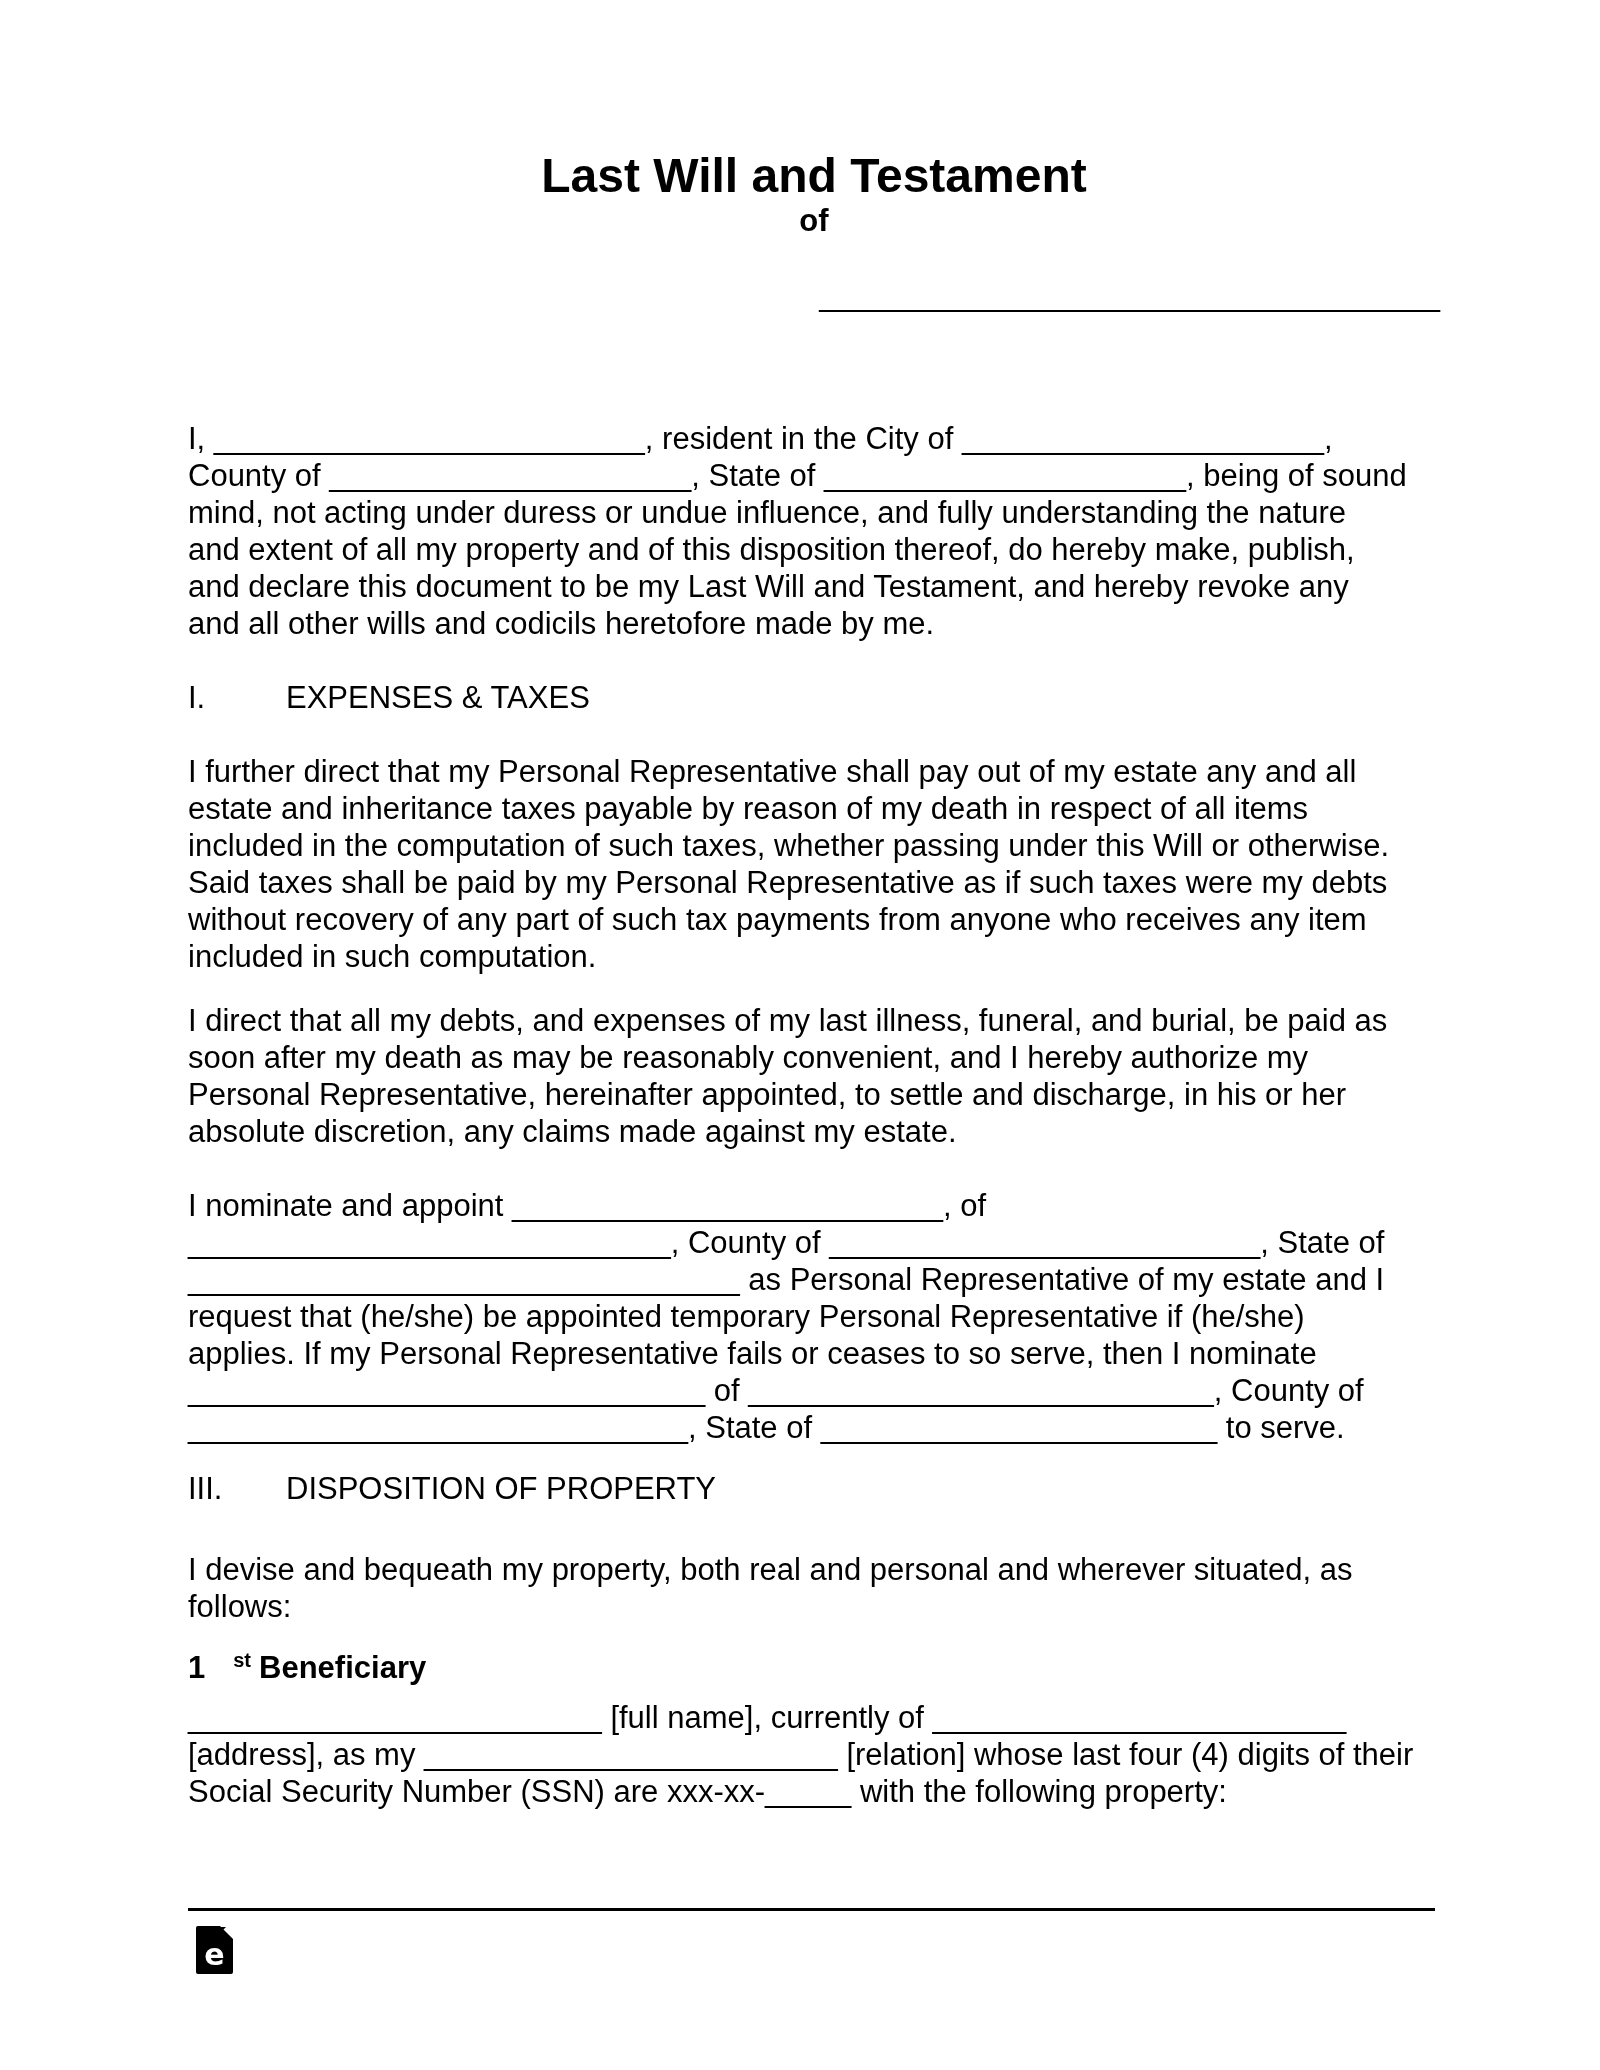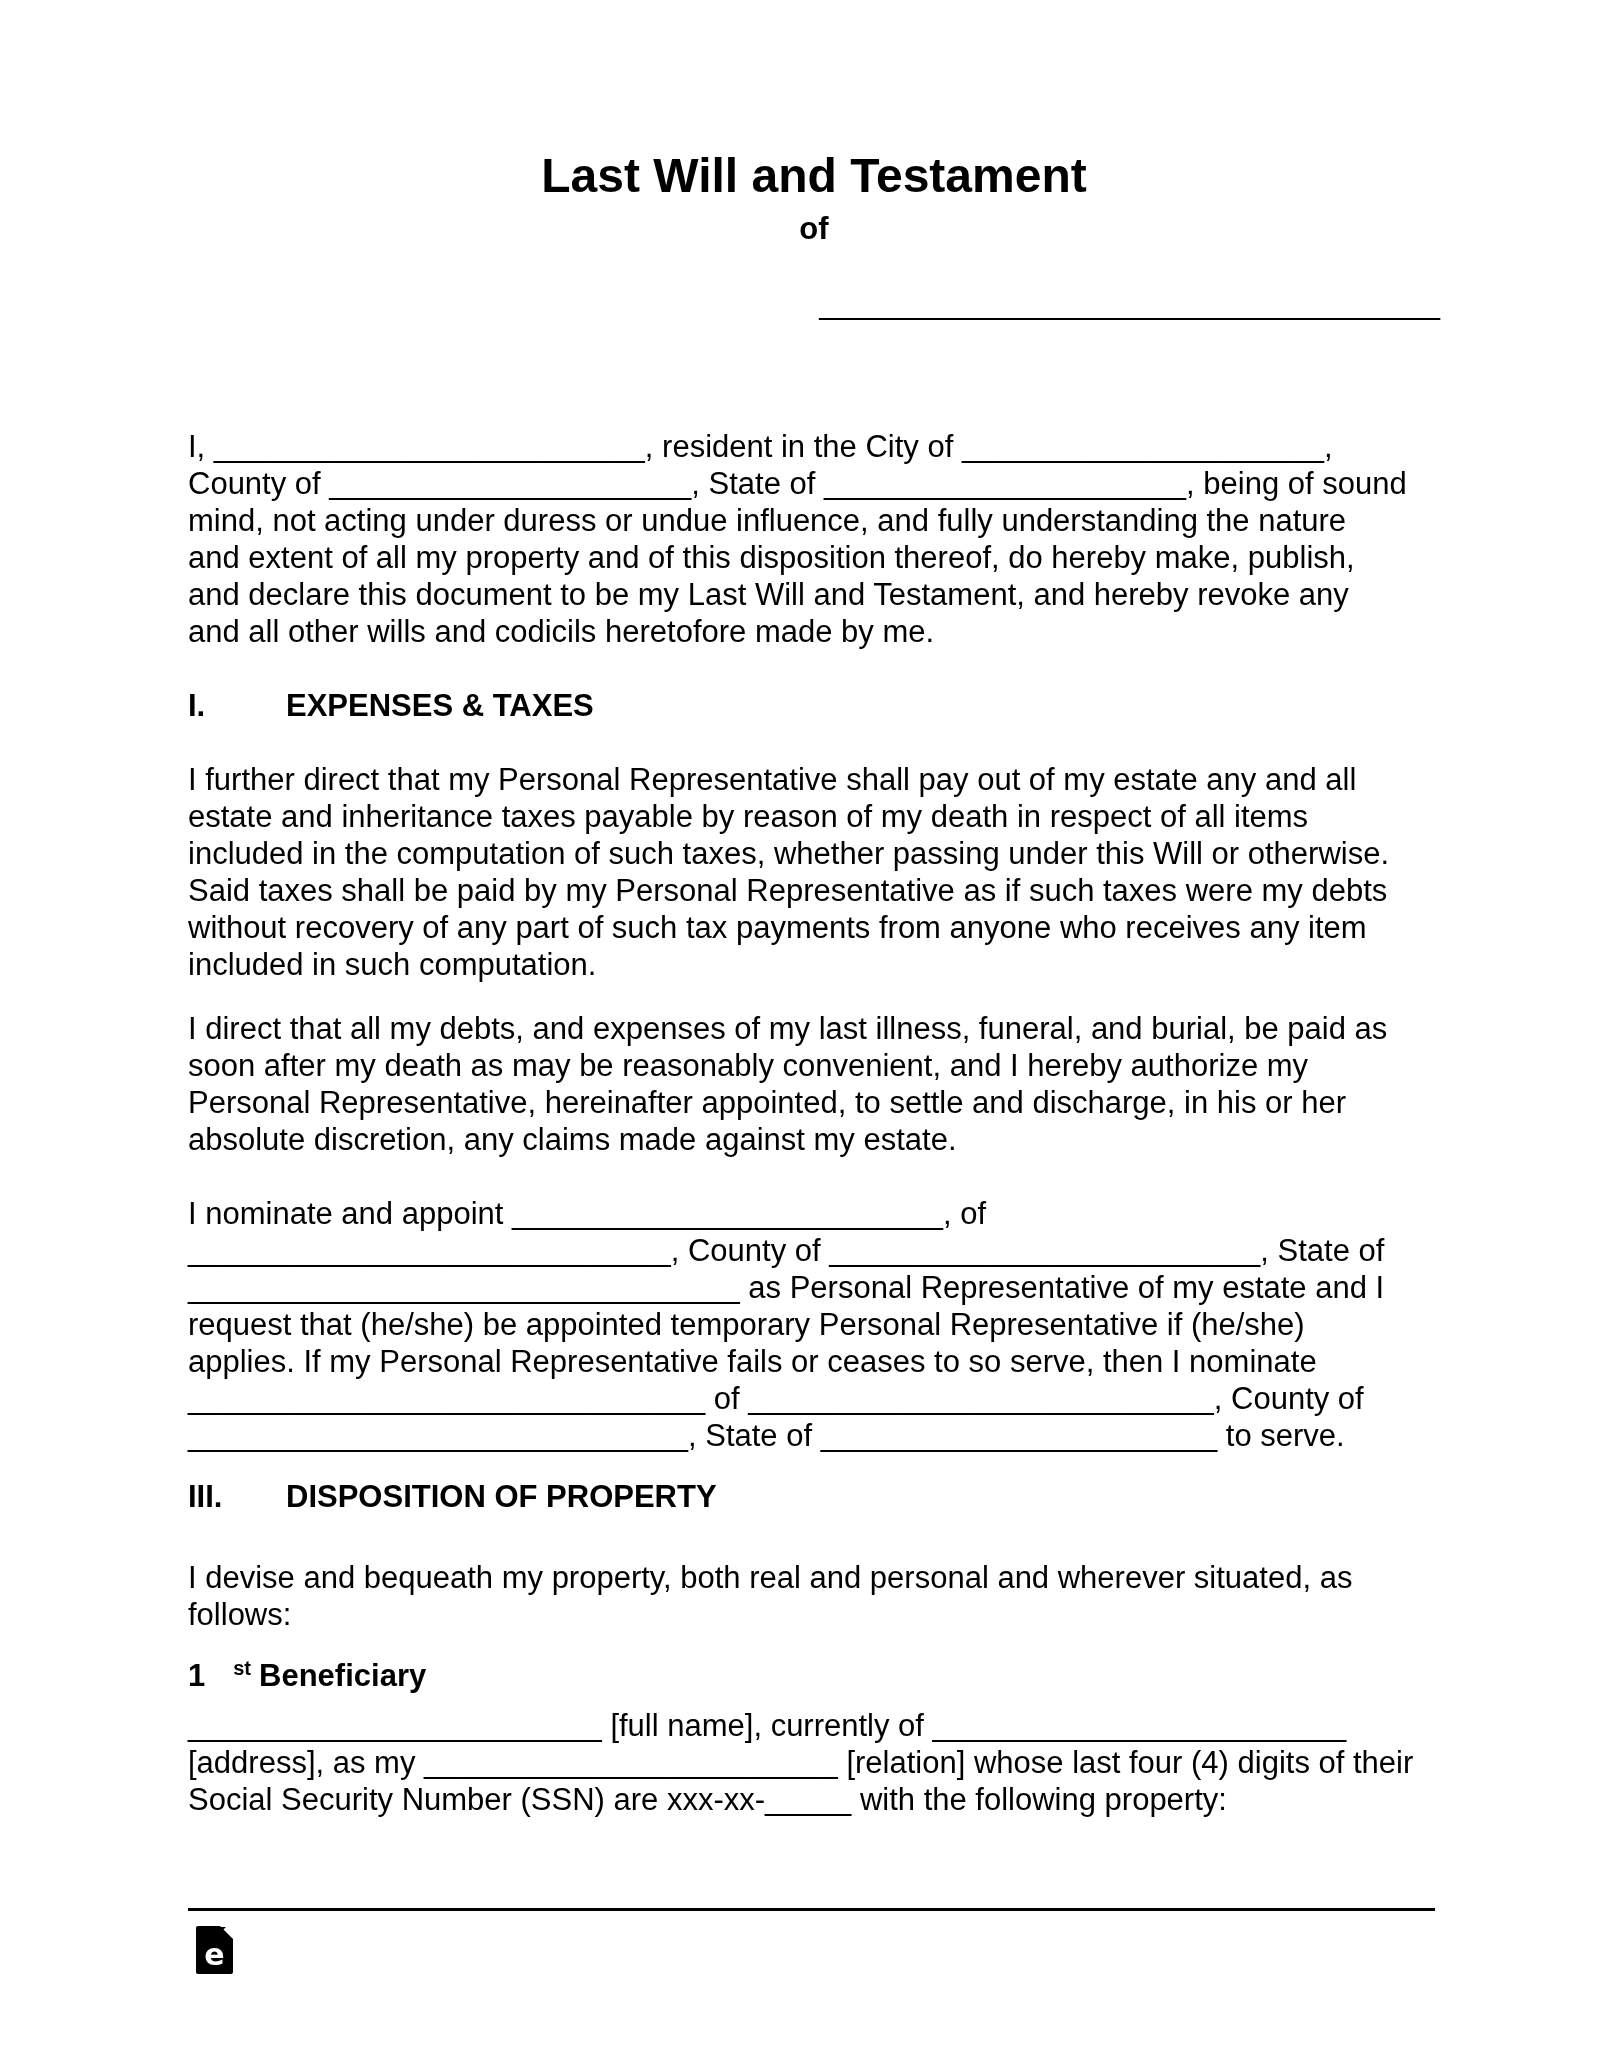--- a/index.html
+++ b/index.html
@@ -14,36 +14,36 @@
     color:#000;
     overflow:hidden;
   }
   .doc-title{
     margin:0;
     font-size:48px;line-height:52px;
     font-weight:bold;text-align:center;
   }
   .doc-subtitle{
     font-weight:bold;text-align:center;
-    margin:8px;
+    margin:0;
   }
   .name-line{
     text-align:right;
     margin-top:38px;
   }
   .para{
     margin:0 0 37px 0;
     white-space:pre-line;
   }
   .para.opening{margin-top:106px;}
   .para.mb27{margin-bottom:27px;}
   .para.mb24{margin-bottom:24px;}
   .para.mb0{margin-bottom:0;}
   .heading{
-    font-weight:bold;
+    font-weight:normal;
     margin:0 0 37px 0;
   }
   .heading.mb19{margin-bottom:19px;}
   .heading.mb44{margin-bottom:44px;}
   .hnum{display:inline-block;width:98px;}
   .benef-heading{
     font-weight:bold;
     margin-top:24px;
     margin-bottom:0;
   }

